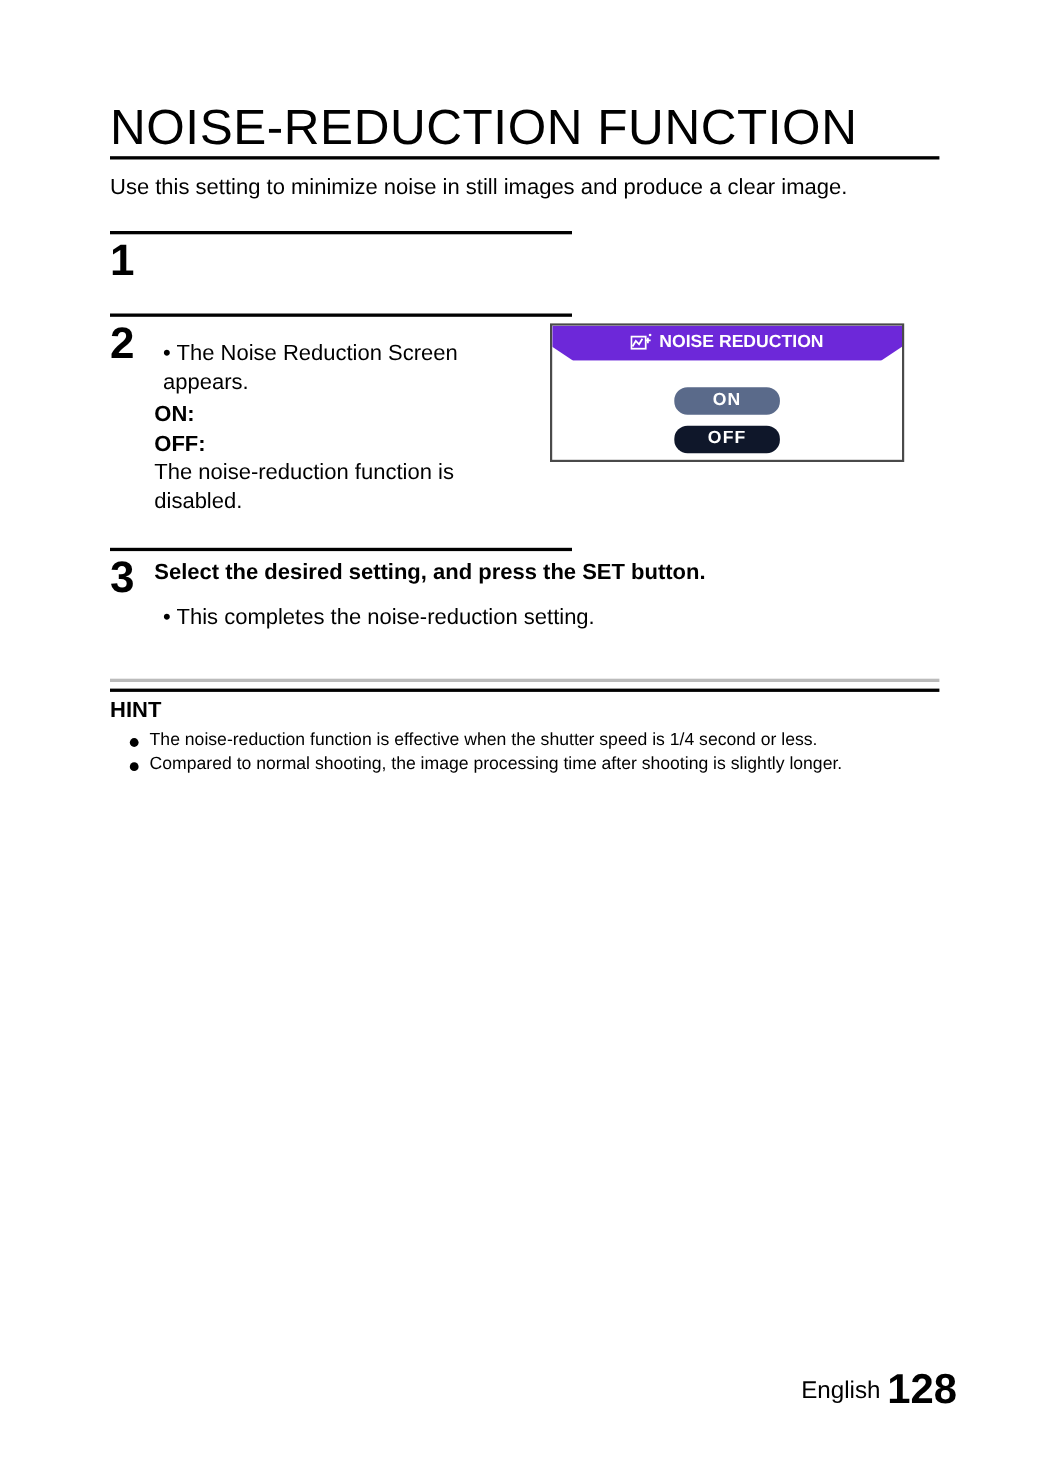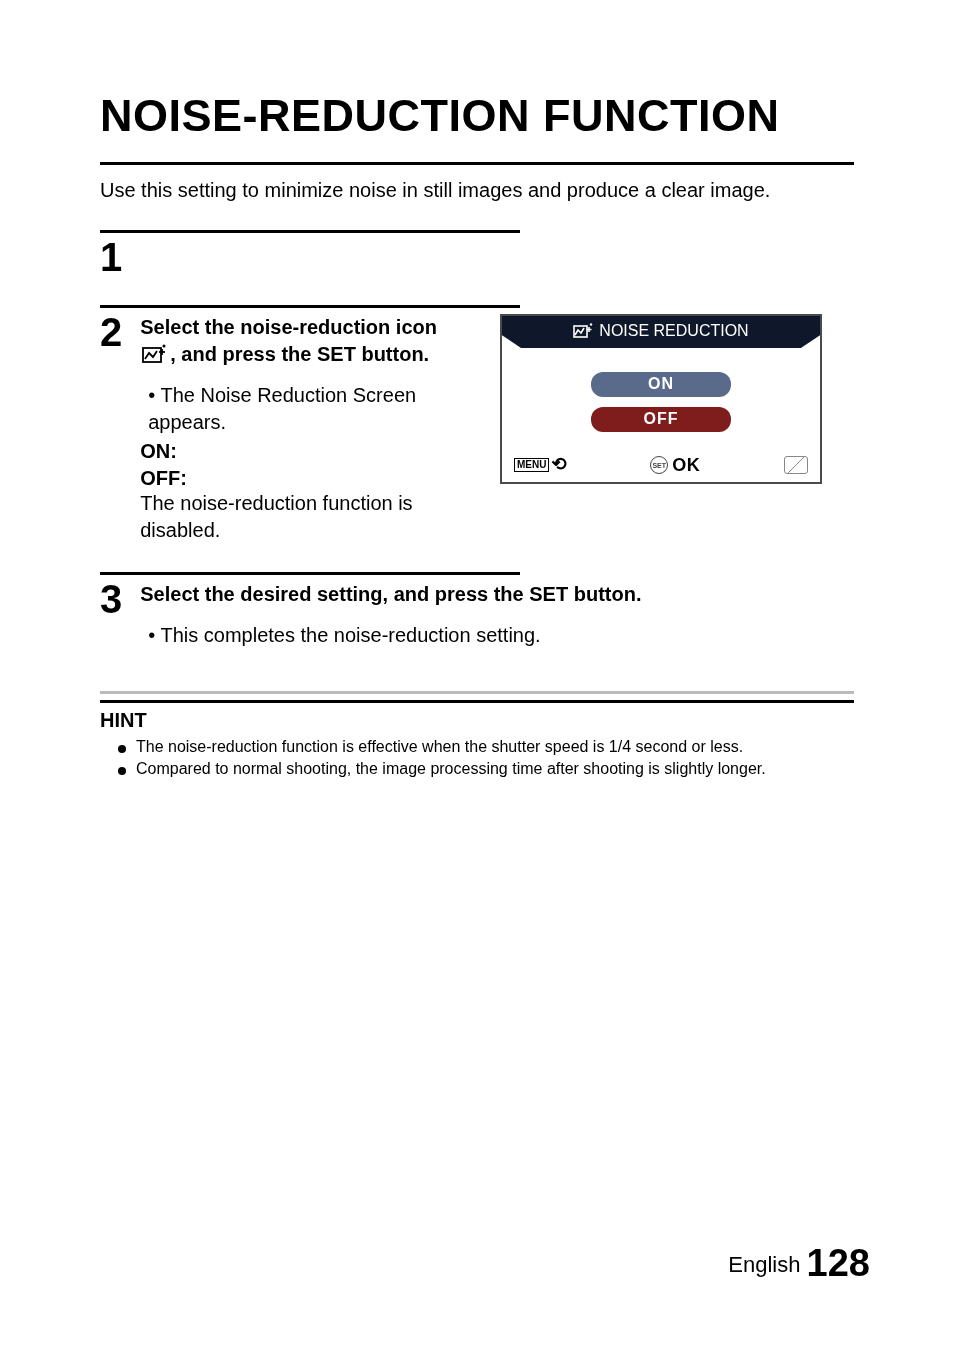--- a/index.html
+++ b/index.html
@@ -1,39 +1,39 @@
 <!DOCTYPE html>
 <html><head>
 <meta charset="utf-8">
 <style>
   * { box-sizing: border-box; margin: 0; padding: 0; }
   html, body { width: 954px; height: 1345px; background: #fff; font-family: Arial, Helvetica, sans-serif; color: #000; }
   .page { padding: 90px 100px 60px 100px; position: relative; height: 100%; }
-  .title { font-size: 45px; font-weight: 700; letter-spacing: 0.5px; margin-bottom: 20px; }
+  .title { font-size: 45px; font-weight: 400; letter-spacing: 0.5px; margin-bottom: 0; }
   .title-rule { border-top: 3px solid #000; margin-bottom: 14px; }
   .intro { font-size: 20px; }
   .step-section { margin-top: 28px; }
   .step-rule { width: 420px; border-top: 3px solid #000; margin-bottom: 6px; }
   .step-row { display: flex; align-items: flex-start; gap: 18px; }
   .step-num { font-size: 40px; font-weight: 900; line-height: 1; margin-top: -2px; }
   .step-body { flex: 1; font-size: 20px; }
   .step-heading { font-weight: 700; font-size: 20px; line-height: 1.35; }
   .step-bullet { margin-left: 8px; margin-top: 14px; line-height: 1.35; }
   .step-bullet::before { content: "• "; }
   .state-label { font-weight: 700; margin-top: 4px; }
   .state-desc { line-height: 1.35; }
   .two-col { display: flex; gap: 30px; align-items: flex-start; }
   .col-left { width: 370px; }
   .col-right { flex: 1; }
   .screen { width: 322px; border: 2px solid #4a4a4a; padding: 14px 10px 6px 10px; position: relative; }
-  .screen-title { display: flex; align-items: center; justify-content: center; gap: 6px; color: #fff; font-weight: 400; font-size: 16px; background: #0f172a; margin: -14px -10px 0 -10px; padding: 6px 0 8px 0; clip-path: polygon(0 0, 100% 0, 100% 60%, 94% 100%, 6% 100%, 0 60%); }
+  .screen-title { display: flex; align-items: center; justify-content: center; gap: 6px; color: #fff; font-weight: 700; font-size: 16px; background: #6d28d9; margin: -14px -10px 0 -10px; padding: 6px 0 8px 0; clip-path: polygon(0 0, 100% 0, 100% 60%, 94% 100%, 6% 100%, 0 60%); }
   .nr-icon-small { width: 20px; height: 16px; }
-  .pill { width: 140px; margin: 10px auto 0 auto; border-radius: 12px; padding: 3px 0 4px 0; text-align: center; font-weight: 700; font-size: 16px; color: #fff; letter-spacing: 1px; }
+  .pill { width: 96px; margin: 10px auto 0 auto; border-radius: 12px; padding: 3px 0 4px 0; text-align: center; font-weight: 700; font-size: 16px; color: #fff; letter-spacing: 1px; }
   .pill-on { background: #5a6a8a; }
-  .pill-off { background: #7f1d1d; }
+  .pill-off { background: #0f172a; }
   .screen-footer { display: flex; justify-content: space-between; align-items: center; margin-top: 22px; padding: 0 2px; }
   .menu-badge { display: inline-flex; align-items: center; gap: 2px; }
   .menu-box { border: 1.5px solid #000; font-size: 10px; font-weight: 700; padding: 1px 2px; line-height: 1; }
   .back-arrow { font-size: 18px; font-weight: 700; display: inline-block; transform: translateY(-1px); }
   .set-badge { display: inline-flex; align-items: center; gap: 4px; }
   .set-circle { width: 18px; height: 18px; border-radius: 50%; border: 1.5px solid #444; display: inline-flex; align-items: center; justify-content: center; font-size: 7px; font-weight: 700; color: #444; }
   .ok-text { font-size: 18px; font-weight: 900; letter-spacing: 0.5px; }
   .corner-chip { width: 24px; height: 18px; border: 1.5px solid #888; border-radius: 3px; position: relative; background: linear-gradient(135deg, transparent 48%, #888 50%, transparent 52%); }
   .hint-rule-light { border-top: 3px solid #bbb; margin-top: 42px; }
   .hint-rule-dark { border-top: 3px solid #000; margin-top: 6px; margin-bottom: 6px; }
@@ -61,31 +61,20 @@
     </div>
   </div>
 
   <div class="step-section">
     <div class="step-rule"></div>
     <div class="two-col">
       <div class="col-left">
         <div class="step-row">
           <div class="step-num">2</div>
           <div class="step-body">
-            <div class="step-heading">
-              <span>Select the noise-reduction icon </span><span class="inline-icon">
-                <svg viewBox="0 0 26 20" width="26" height="20">
-                  <rect x="1" y="4" width="18" height="14" fill="none" stroke="#000" stroke-width="1.8"></rect>
-                  <polyline points="3,15 7,9 11,13 15,7" fill="none" stroke="#000" stroke-width="1.8"></polyline>
-                  <line x1="20" y1="5" x2="20" y2="11" stroke="#000" stroke-width="1.8"></line>
-                  <line x1="17" y1="8" x2="23" y2="8" stroke="#000" stroke-width="1.8"></line>
-                  <circle cx="22" cy="2" r="1.5" fill="#000"></circle>
-                </svg>
-              </span><span>, and press the SET button.</span>
-            </div>
             <div class="step-bullet">The Noise Reduction Screen appears.</div>
             <div class="state-label">ON:</div>
             <div class="state-label">OFF:</div>
             <div class="state-desc">The noise-reduction function is disabled.</div>
           </div>
         </div>
       </div>
       <div class="col-right">
         <div class="screen">
           <div class="screen-title">
@@ -96,31 +85,20 @@
                 <line x1="16" y1="4" x2="16" y2="9" stroke="#fff" stroke-width="1.6"></line>
                 <line x1="13.5" y1="6.5" x2="18.5" y2="6.5" stroke="#fff" stroke-width="1.6"></line>
                 <circle cx="18" cy="1.5" r="1.2" fill="#fff"></circle>
               </svg>
             </span>
             <span>NOISE REDUCTION</span>
           </div>
           <div style="height:14px"></div>
           <div class="pill pill-on">ON</div>
           <div class="pill pill-off">OFF</div>
-          <div class="screen-footer">
-            <span class="menu-badge">
-              <span class="menu-box">MENU</span>
-              <span class="back-arrow">⟲</span>
-            </span>
-            <span class="set-badge">
-              <span class="set-circle">SET</span>
-              <span class="ok-text">OK</span>
-            </span>
-            <span class="corner-chip"></span>
-          </div>
         </div>
       </div>
     </div>
   </div>
 
   <div class="step-section">
     <div class="step-rule"></div>
     <div class="step-row">
       <div class="step-num">3</div>
       <div class="step-body">

